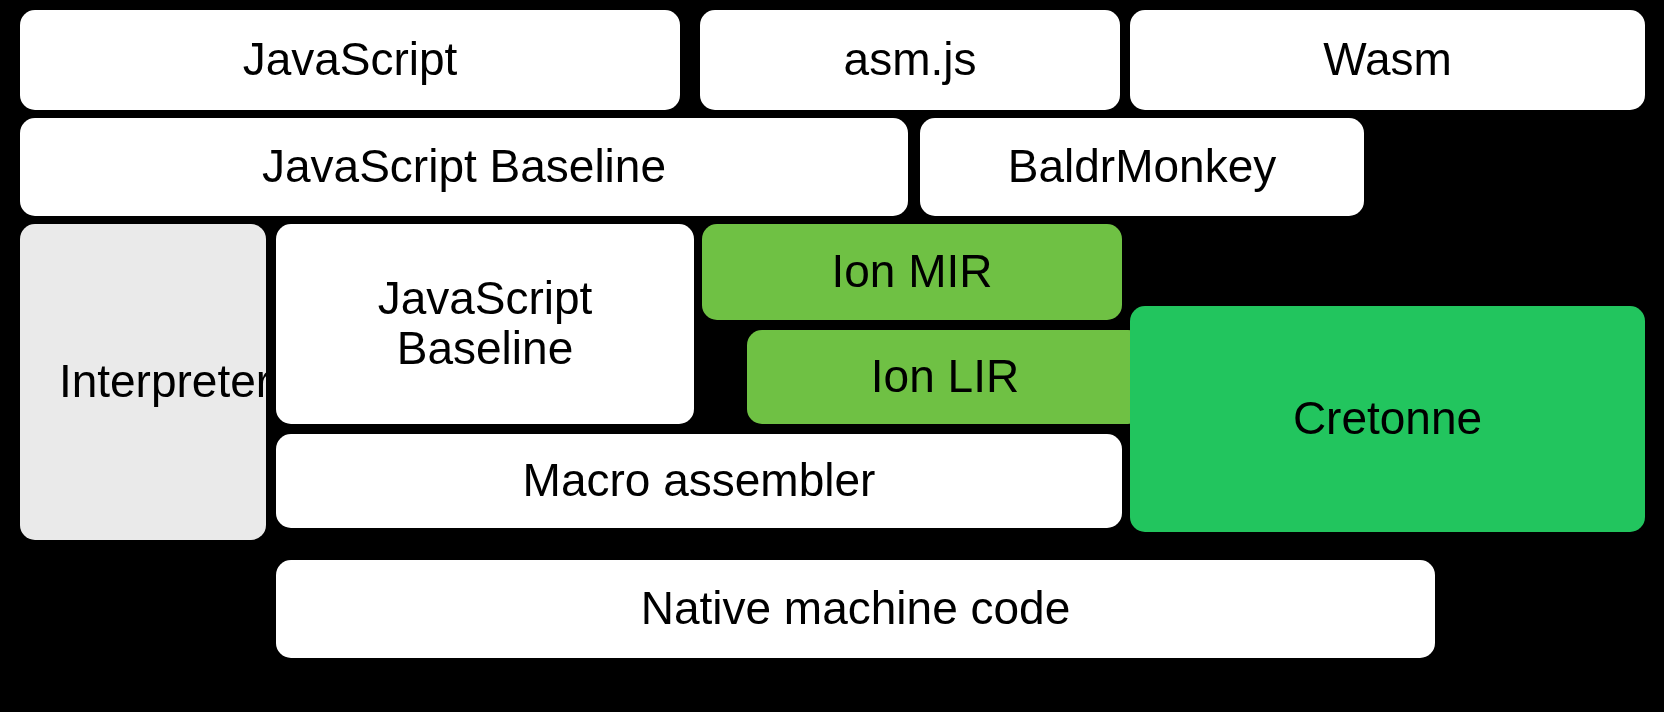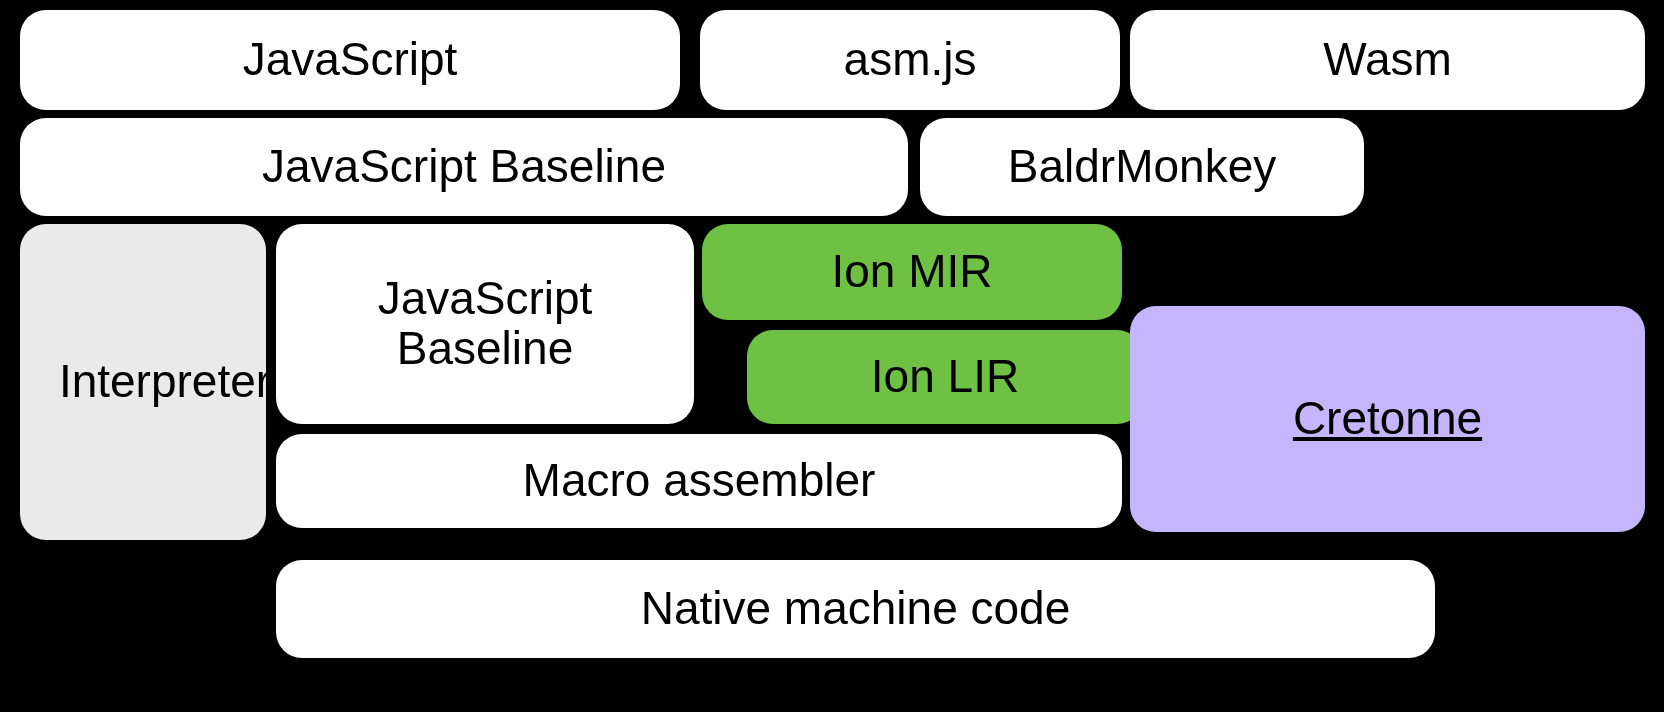--- a/index.html
+++ b/index.html
@@ -13,36 +13,36 @@
   #stage {
     position: relative;
     width: 1664px;
     height: 712px;
     background: #000000;
     overflow: hidden;
   }
   .node {
     position: absolute;
     box-sizing: border-box;
-    border-radius: 26px;
+    border-radius: 15px;
     display: flex;
     align-items: center;
     justify-content: center;
     text-align: center;
     color: #000000;
     font-size: 46px;
     line-height: 1.08;
     white-space: pre-line;
     letter-spacing: 0px;
     user-select: none;
   }
   .fill-white { background: #ffffff; }
   .fill-gray  { background: #eaeaea; padding-left: 44px; }
   .fill-green { background: #6fc144; }
-  .fill-pink  { background: #c4b5fd; text-decoration: underline; }
+  .fill-pink  { background: #22c55e; }
 
   
   #n-javascript   { left: 20px;   top: 10px;  width: 660px;  height: 100px; }
   #n-asmjs        { left: 700px;  top: 10px;  width: 420px;  height: 100px; text-align: right; }
   #n-wasm         { left: 1130px; top: 10px;  width: 515px;  height: 100px; }
 
   
   #n-js-bytecode  { left: 20px;   top: 118px; width: 888px;  height: 98px;  }
   #n-baldrmonkey  { left: 920px;  top: 118px; width: 444px;  height: 98px;  }
 

